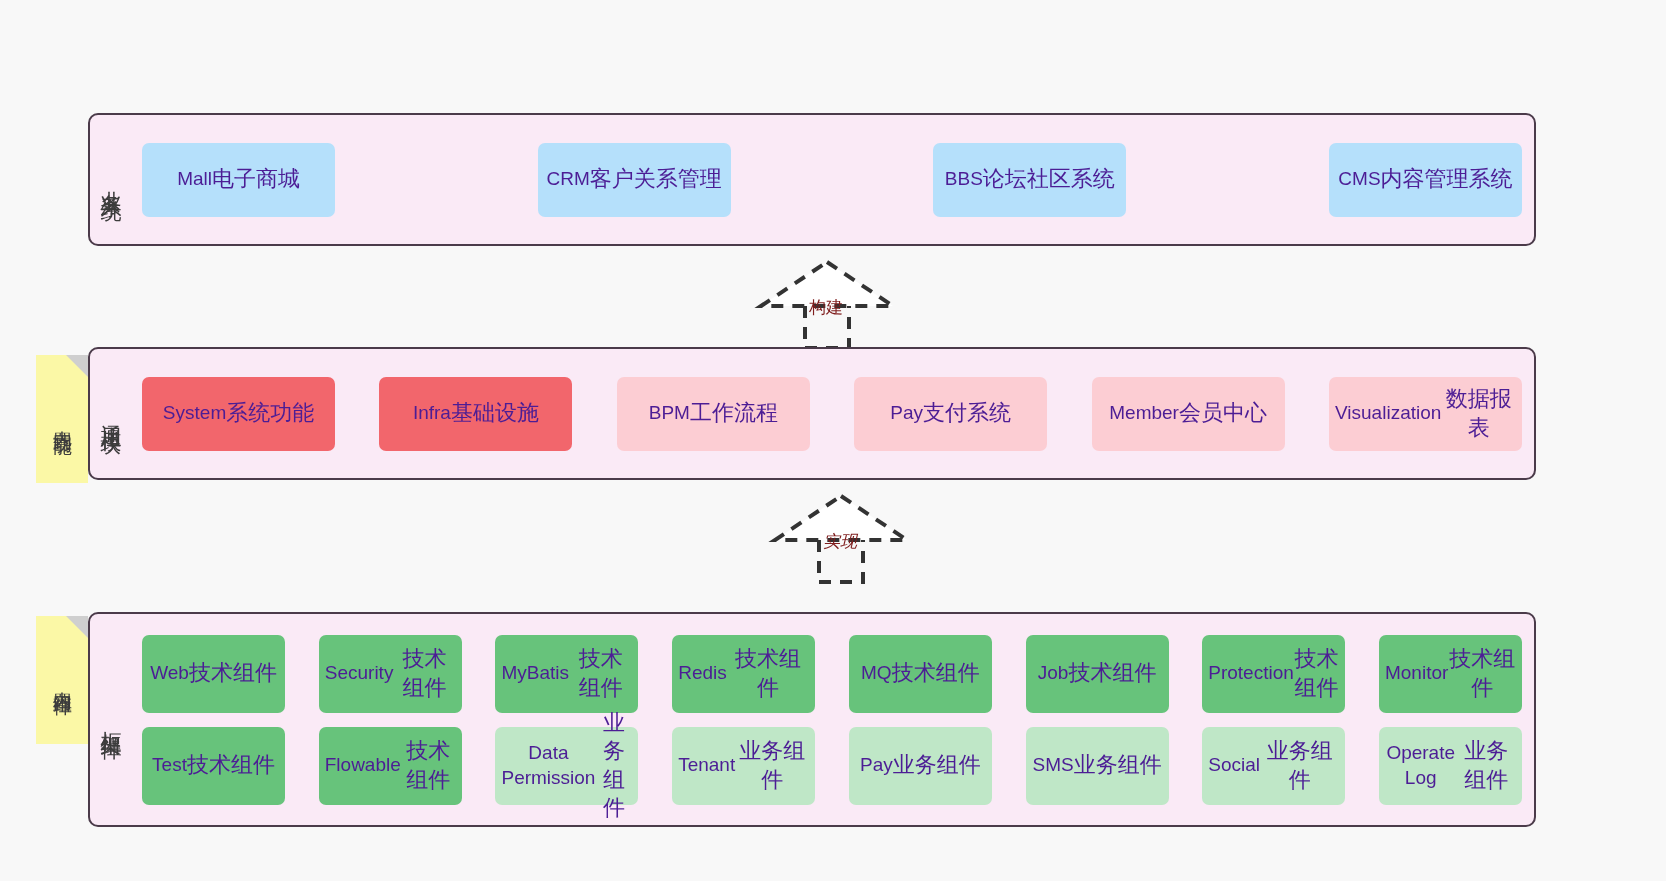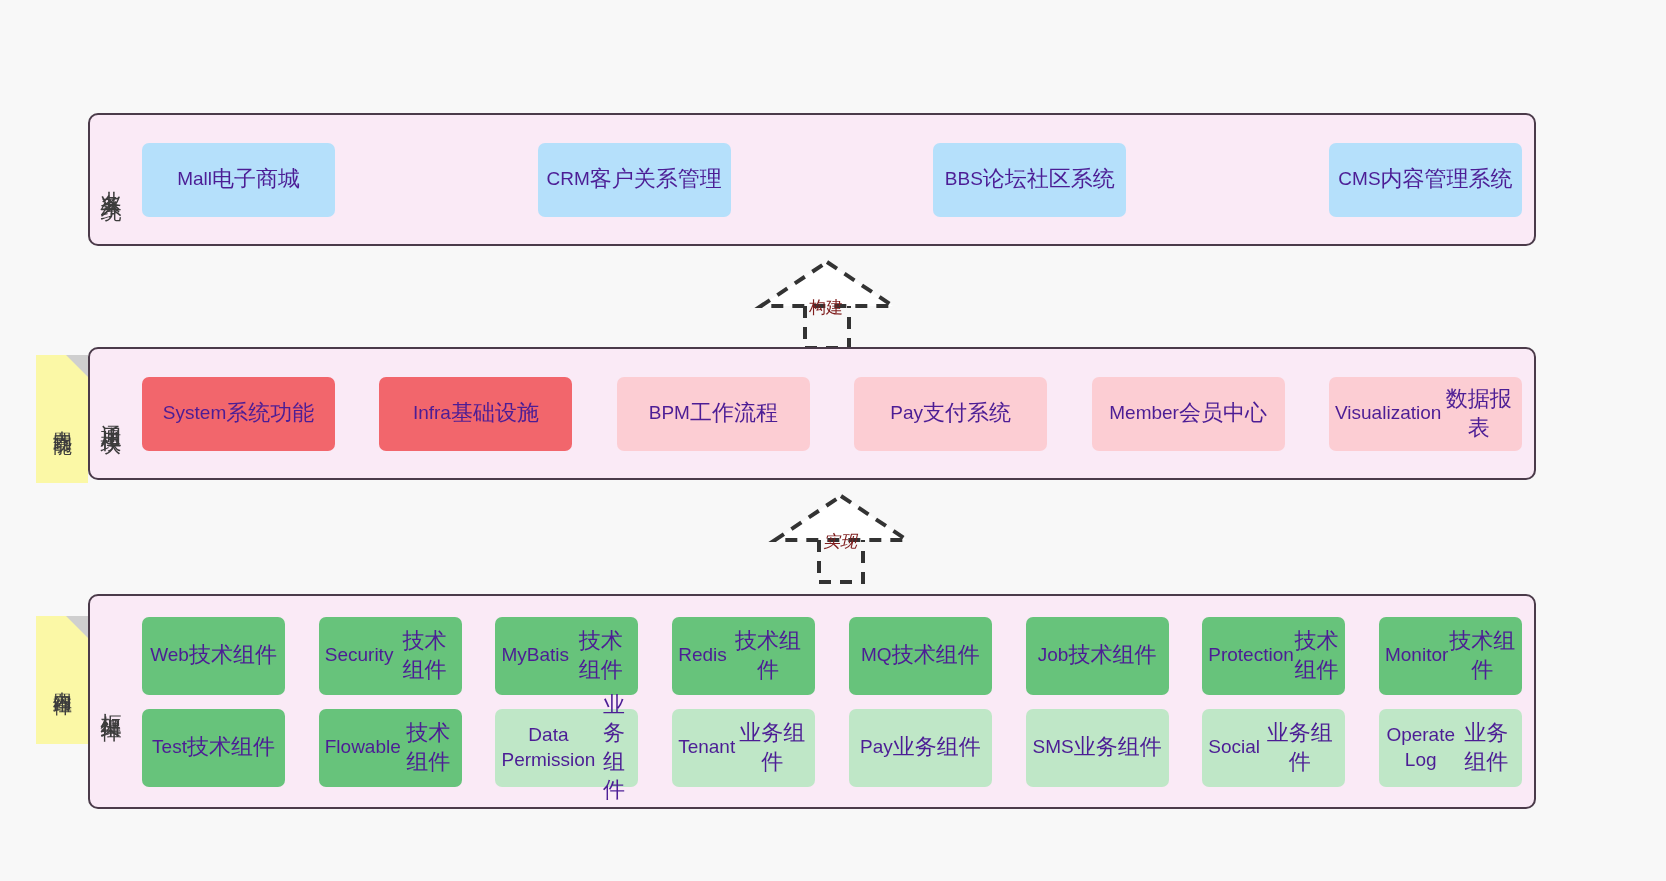--- a/index.html
+++ b/index.html
@@ -209,21 +209,21 @@
       <path d="M 48 48 L 48 90 L 92 90 L 92 48" fill="none" stroke="#333333" stroke-width="4" stroke-dasharray="12 9"></path>
     </svg>
     <span class="label" style="left:52px; top:38px;font-style:italic;">实现</span>
   </div>
 
   <div class="sticky" style="left:36px; top:616px; height:128px;">
     <span class="fold"></span>
     <span>内置组件</span>
   </div>
 
-  <div class="layer" id="layer-framework" style="left:88px; top:594px; width:1448px; height:215px;">
+  <div class="layer" id="layer-framework" style="left:88px; top:612px; width:1448px; height:215px;">
     <div class="layer-title">框架组件</div>
     <div class="layer-body two-rows">
       <div class="row" id="framework-row1">
           <div class="card green">
             <div class="t1">Web</div>
             <div class="t2">技术组件</div>
           </div>
           <div class="card green">
             <div class="t1">Security</div>
             <div class="t2">技术组件</div>

